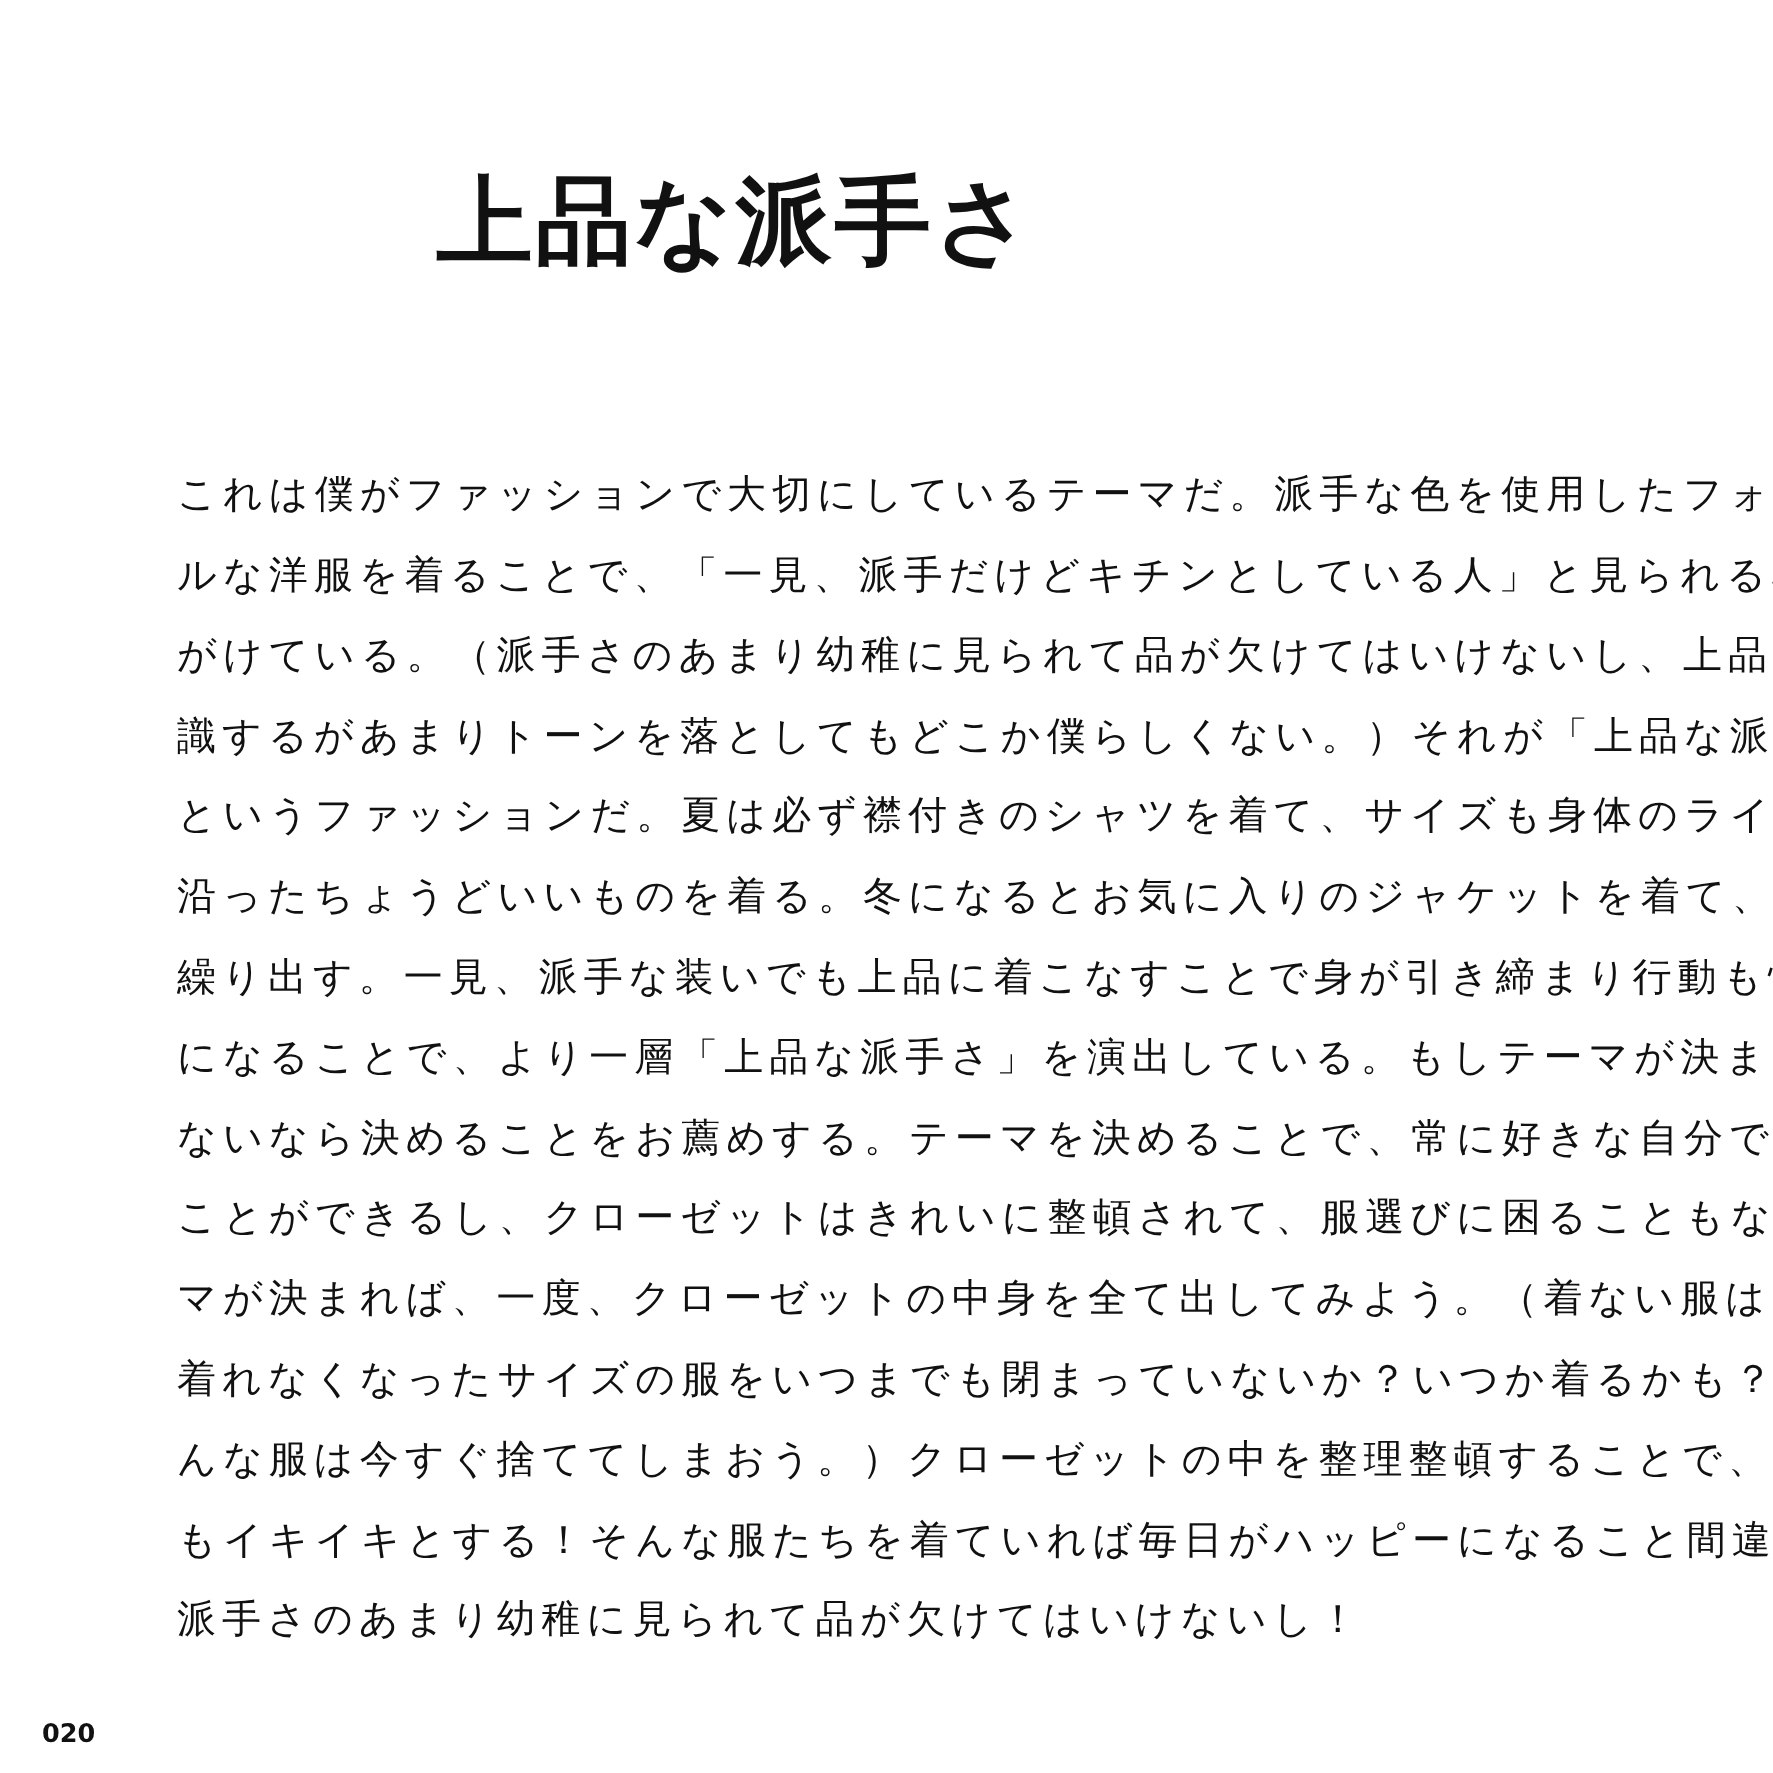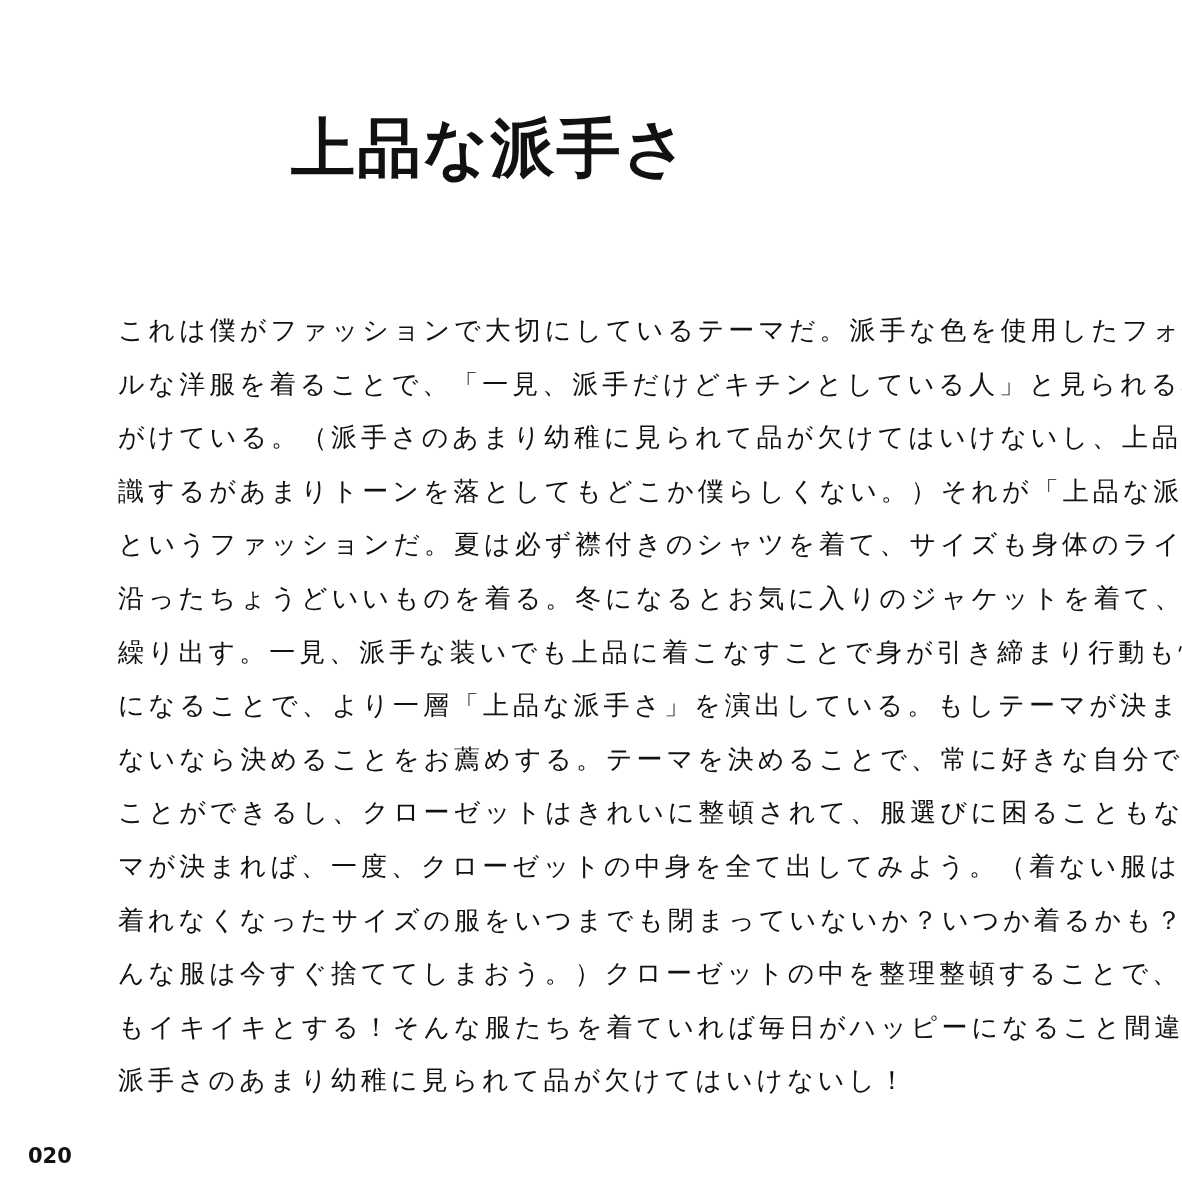--- a/index.html
+++ b/index.html
@@ -57,21 +57,21 @@
     }
     .line.last {
       text-align-last: left;
     }
     .page-number {
       position: absolute;
       left: 28px;
       top: 1146px;
       font-family: "DejaVu Sans", "Liberation Sans", sans-serif;
       font-weight: 700;
-      font-size: 21px;
+      font-size: 17px;
       line-height: 20px;
       color: #111111;
       margin: 0;
     }
   </style>
 </head>
 <body>
 
 <div class="page">
   <h1 class="title">上品な派手さ</h1>

